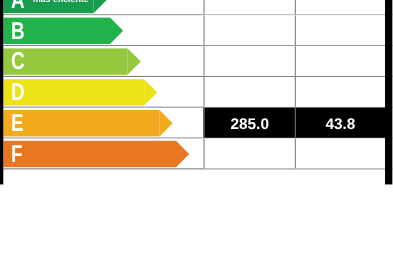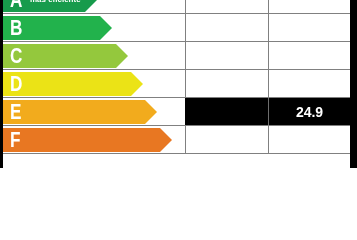--- a/index.html
+++ b/index.html
@@ -164,21 +164,22 @@
         <div class="cell cell-mid empty"></div>
         <div class="cell cell-right empty"></div>
       </div>
       <div class="row highlight">
         <div class="blackband"></div>
         <div class="bar-wrap">
           <div class="bar" style="width: 142px; background: rgb(242, 171, 29); color: rgb(242, 171, 29);">
             <span class="bar-letter">E</span>
           </div>
         </div>
-        <div class="cell cell-right filled">24.9</div>
+        <div class="cell cell-mid filled">285.0</div>
+        <div class="cell cell-right filled">43.8</div>
       </div>
       <div class="row">
         <div class="bar-wrap">
           <div class="bar" style="width: 157px; background: rgb(232, 119, 34); color: rgb(232, 119, 34);">
             <span class="bar-letter">F</span>
           </div>
         </div>
         <div class="cell cell-mid empty"></div>
         <div class="cell cell-right empty"></div>
       </div>

